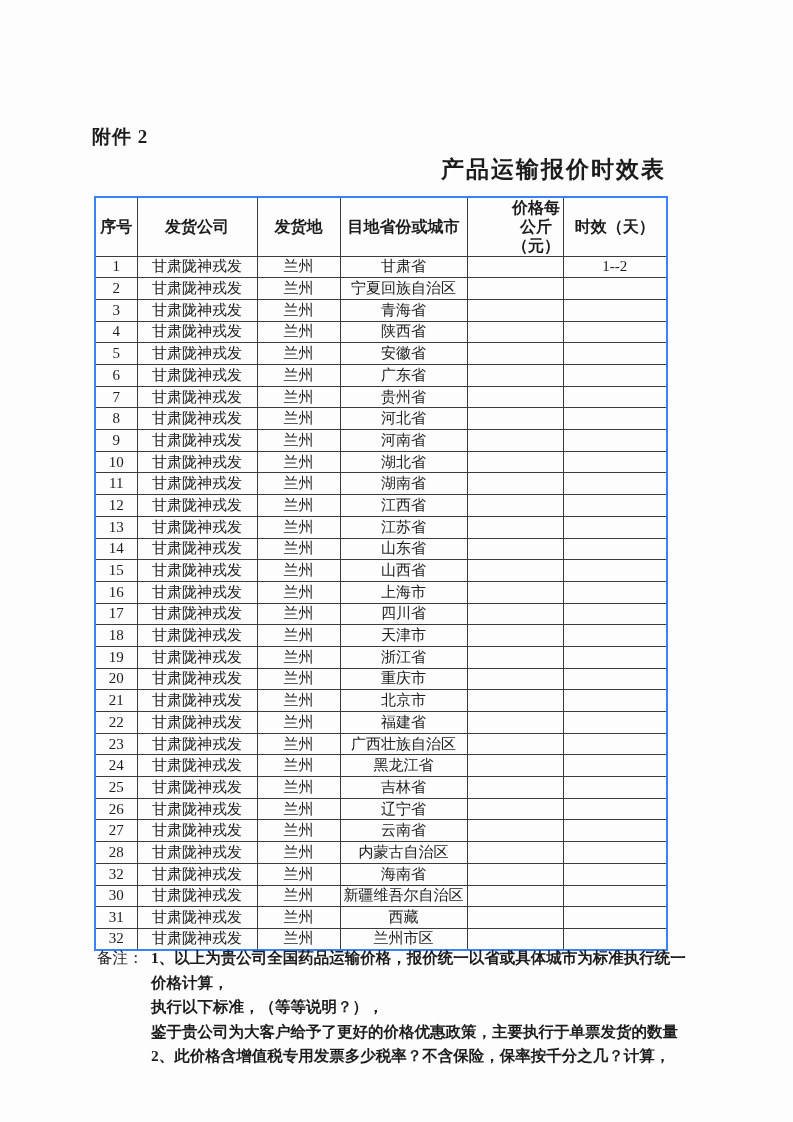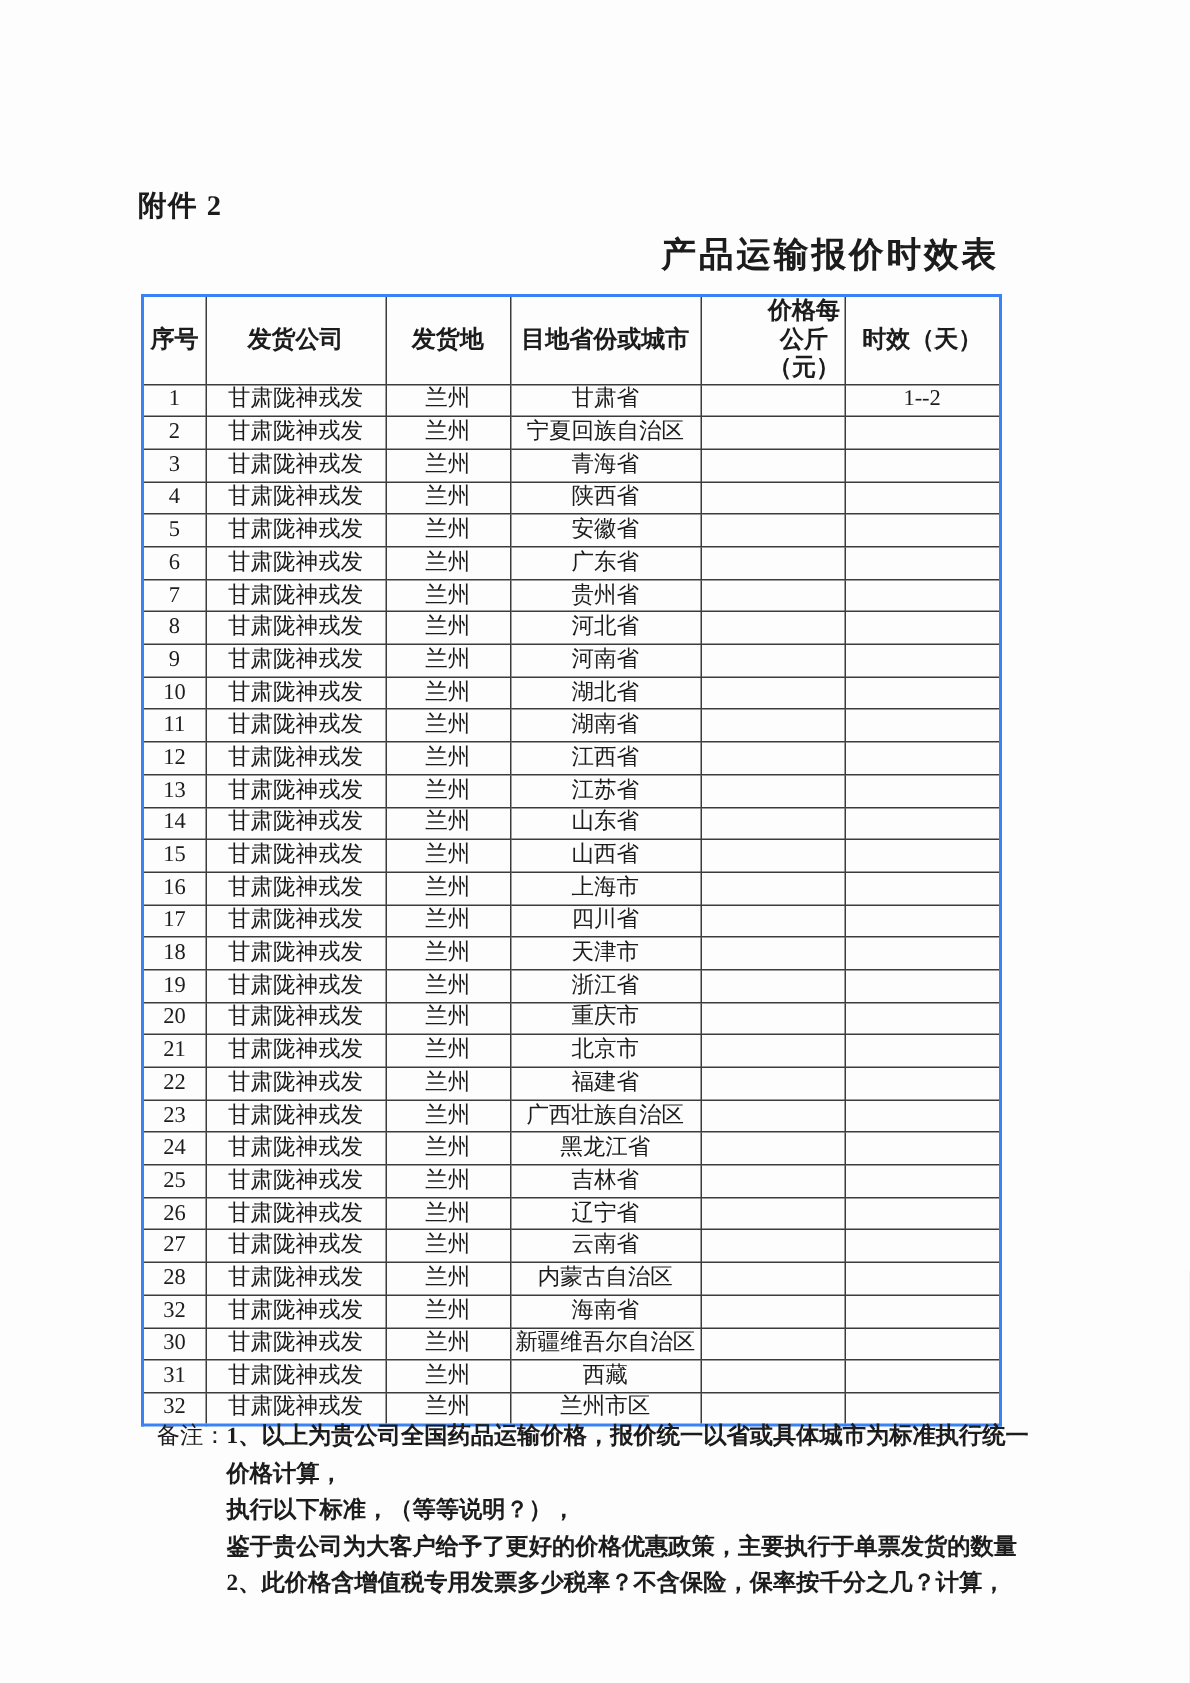--- a/index.html
+++ b/index.html
@@ -35,21 +35,21 @@
     height:41px; font-size:16px; font-weight:600; line-height:1.2;
   }
   .quote-table thead th.wrap2 { white-space:pre-line;padding-left:44px; }
   .quote-table tbody tr { height:21.7px; }
   .quote-table tbody td { font-size:15px; line-height:1; }
   .notes {
     position:absolute; left:97px; top:946px; width:612px;
     display:flex; font-size:15.5px; line-height:24.5px;
     font-weight:500;
   }
-  .notes-label { flex:0 0 54px;text-align:right; }
+  .notes-label { flex:0 0 54px; }
   .notes-lines { flex:1;font-weight:bold; }
   .note-line { white-space:nowrap; }
 </style>
 </head>
 <body>
 
 <div class="page">
 
   <div class="attachment">附件 2</div>
 

